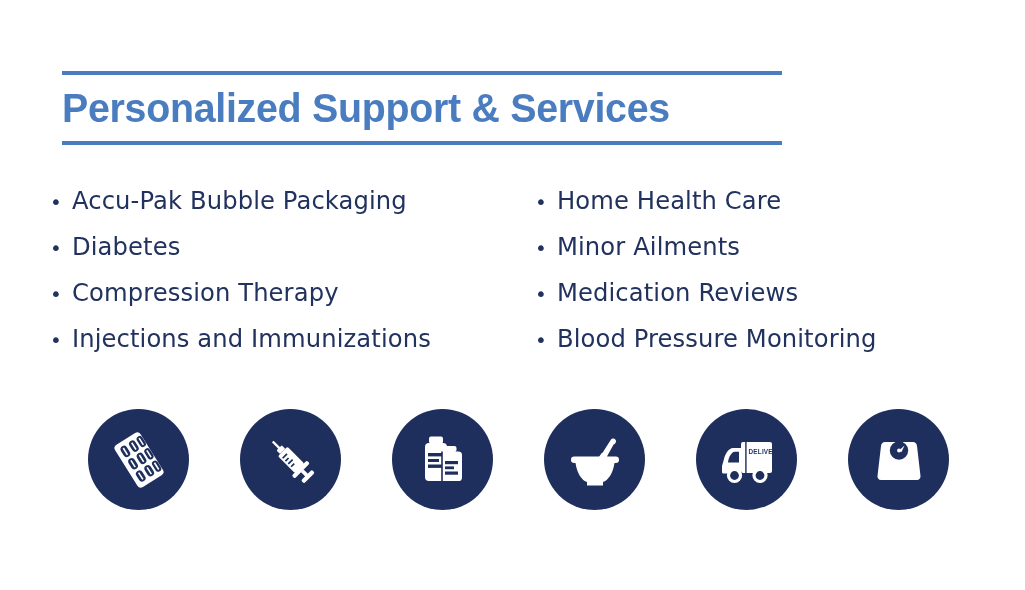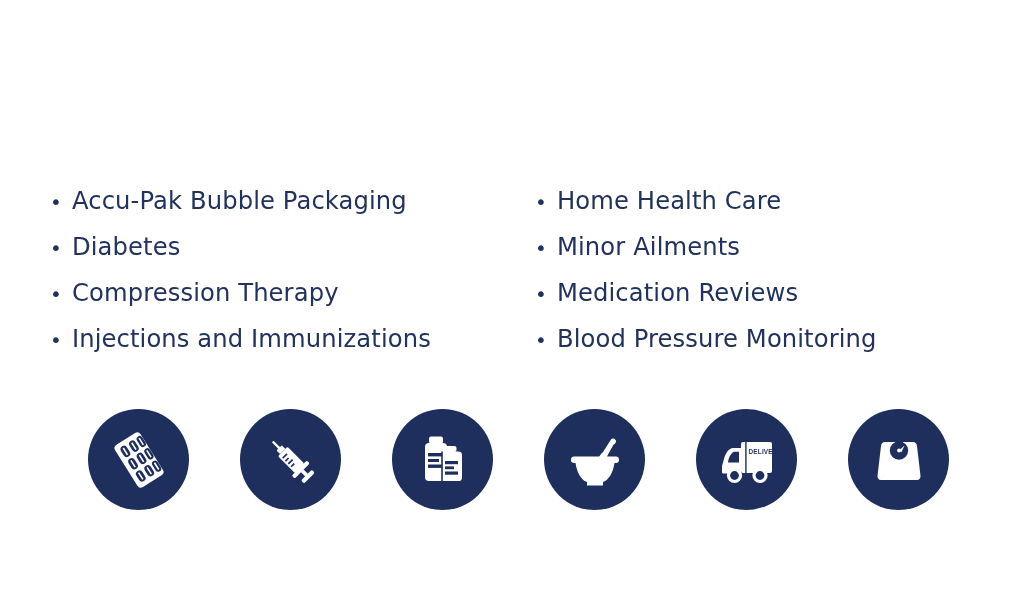--- a/index.html
+++ b/index.html
@@ -112,20 +112,25 @@
   }
   .icon-circle svg {
     display: block;
   }
 </style>
 </head>
 <body>
 
 <div id="page">
 
+  <div class="heading-block">
+    <div class="rule rule-top"></div>
+    <h1 class="page-title">Personalized Support &amp; Services</h1>
+    <div class="rule rule-bottom"></div>
+  </div>
 
   <div class="services">
 
     <div class="col col-left">
       <div class="service-item">
         <span class="bullet">•</span>
         <span class="service-label">Accu-Pak Bubble Packaging</span>
       </div>
       <div class="service-item">
         <span class="bullet">•</span>

